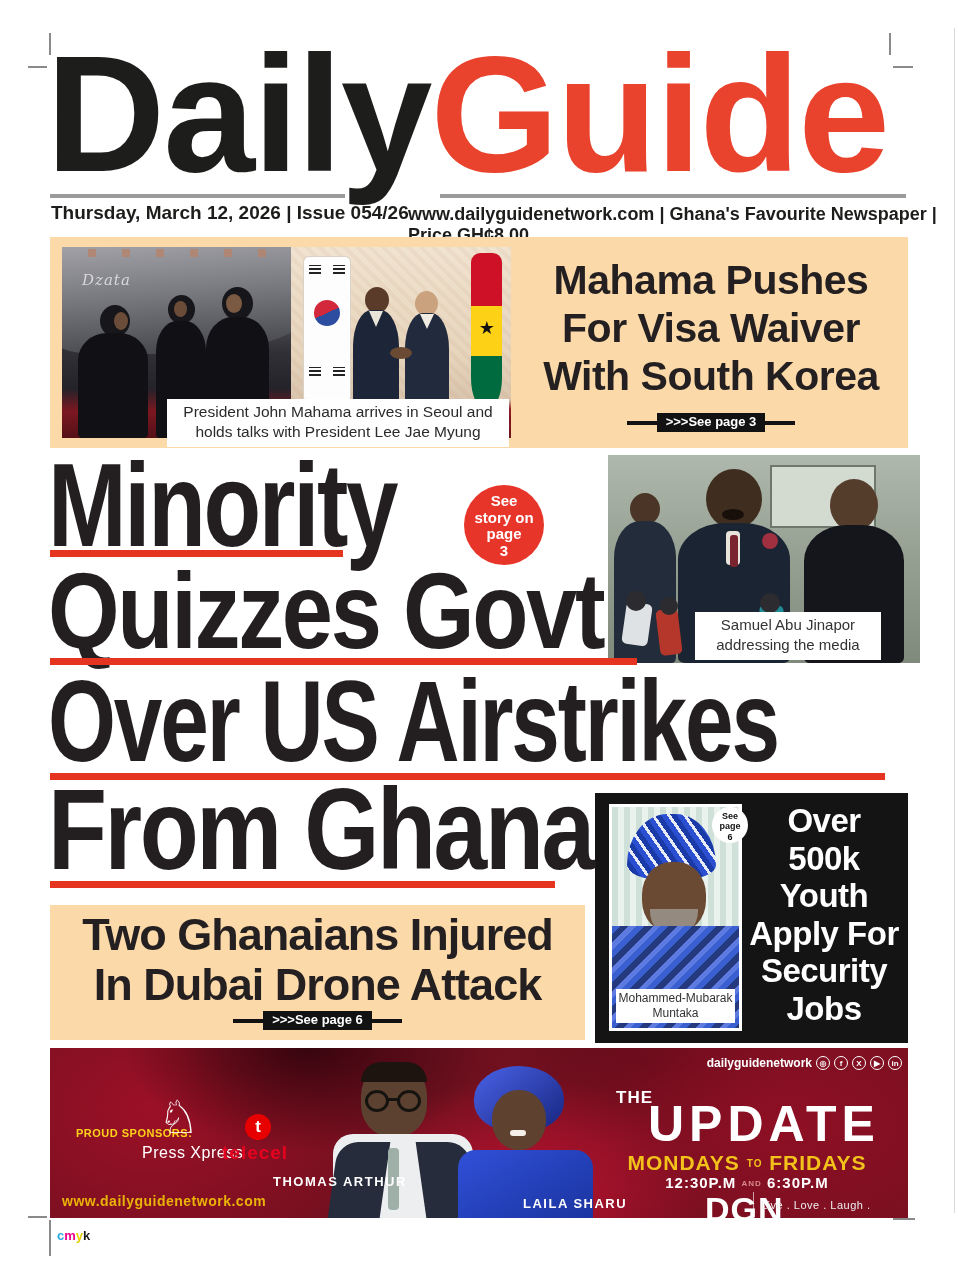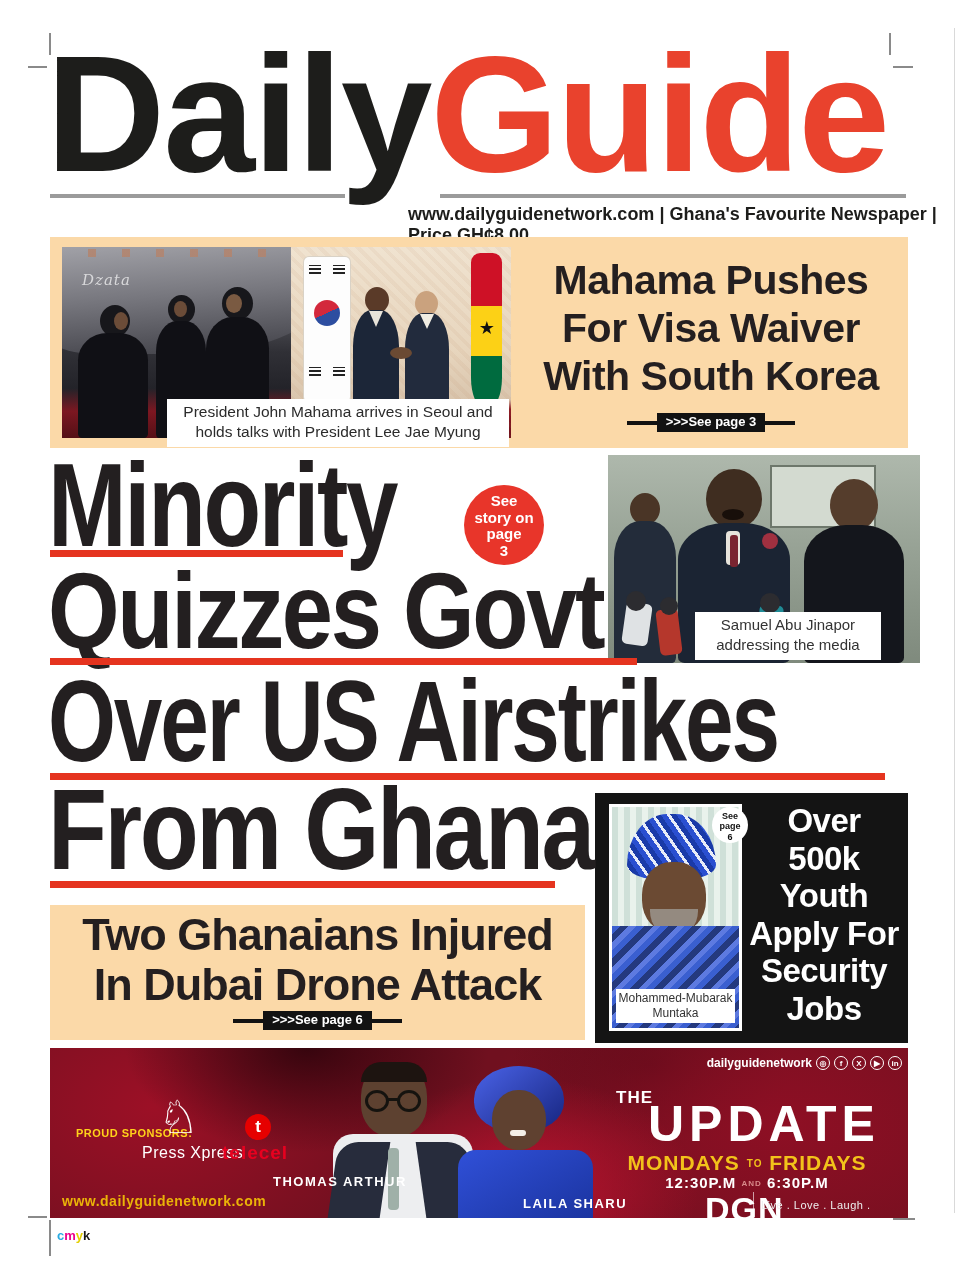--- a/index.html
+++ b/index.html
@@ -166,20 +166,21 @@
   <div class="mark" style="left:889px;top:33px;width:2px;height:22px;"></div>
   <div class="mark" style="left:893px;top:66px;width:20px;height:2px;"></div>
   <div class="mark" style="left:49px;top:1220px;width:2px;height:36px;"></div>
   <div class="mark" style="left:28px;top:1216px;width:19px;height:2px;"></div>
   <div class="mark" style="left:893px;top:1218px;width:22px;height:2px;"></div>
   <div class="edge-line"></div>
 
   <div class="mast-title"><span class="t-black">Daily</span><span class="t-red">Guide</span></div>
   <div class="mast-rule rule-l"></div>
   <div class="mast-rule rule-r"></div>
+  <div class="date-left">Thursday, March 12, 2026 | Issue 054/26</div>
   <div class="date-right">www.dailyguidenetwork.com | Ghana's Favourite Newspaper | Price GH¢8.00</div>
 
   <div class="top-band">
     <div class="photo photo1">
       <div class="p1-plane"></div>
       <div class="p1-lights"></div>
       <div class="p1-label">Dzata</div>
       <div class="sil" style="left:12px;top:58px;width:76px;height:133px;">
         <div class="sil-head" style="left:26px;top:0;width:30px;height:32px;"></div>
         <div class="sil-face" style="left:40px;top:7px;width:14px;height:18px;"></div>

